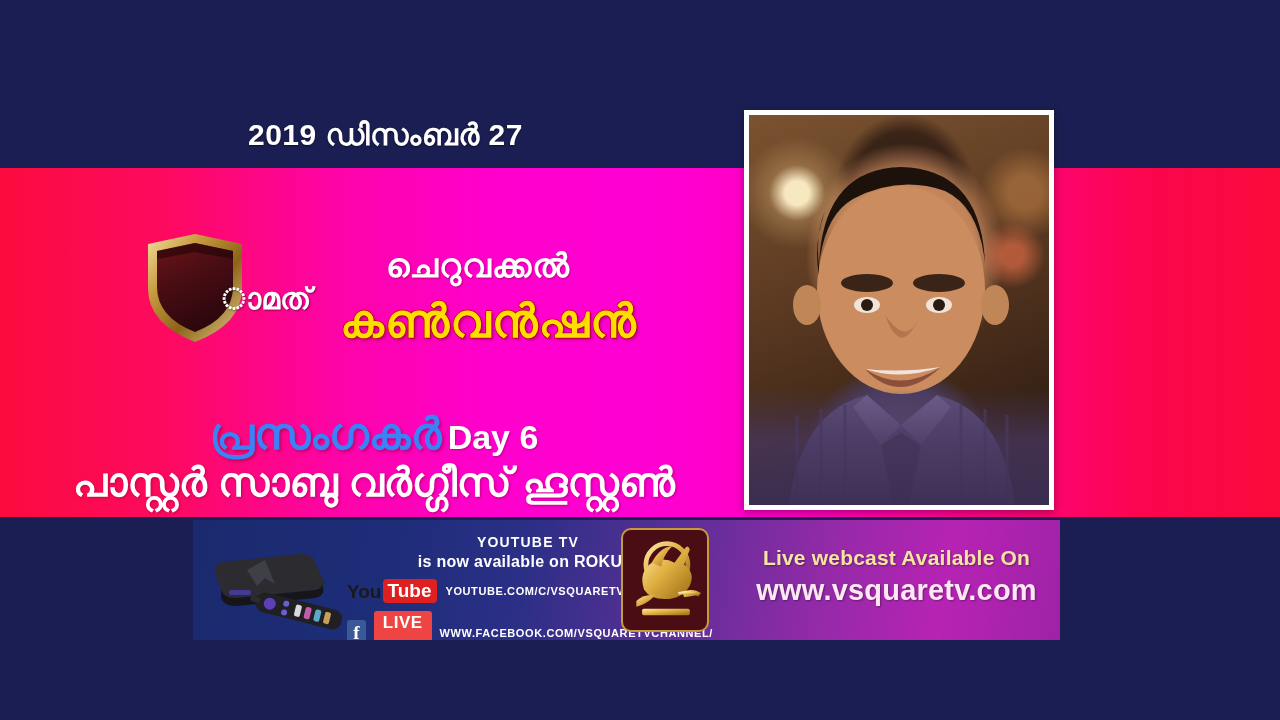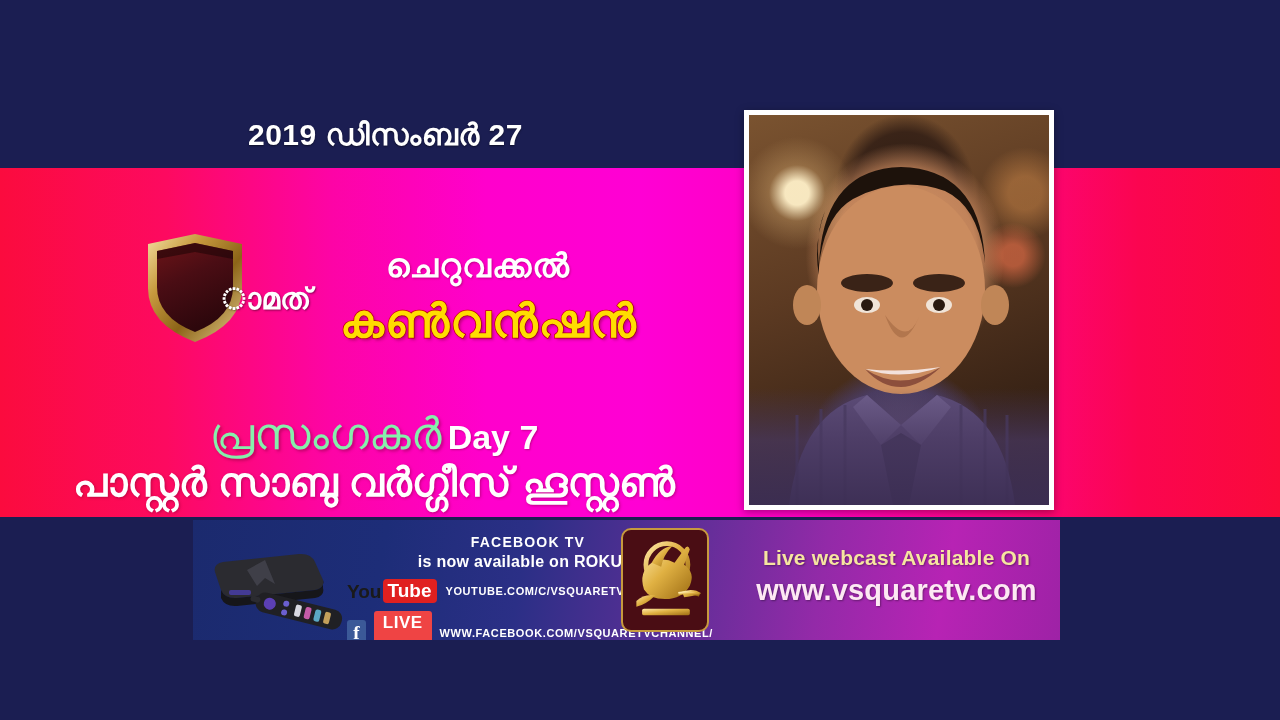--- a/index.html
+++ b/index.html
@@ -83,21 +83,21 @@
     text-shadow:2px 2px 3px rgba(110,0,40,.45);
   }
 
   
   .speaker-row {
     position:absolute; left:0; top:409px; width:748px;
     text-align:center;
     white-space:nowrap;
   }
   .speaker-label {
-    font-size:44px; font-weight:normal; color:#86efac;
+    font-size:44px; font-weight:bold; color:#3b82f6;
     text-shadow:2px 2px 3px rgba(110,0,40,.4);
     vertical-align:baseline;
   }
   .speaker-day {
     font-size:34px; font-weight:bold; color:#ffffff;
     margin-left:6px;
     text-shadow:1px 1px 2px rgba(110,0,40,.4);
     vertical-align:baseline;
   }
   .speaker-name {
@@ -258,21 +258,21 @@
       <path d="M50 11 L88 19 L88 55 Q88 85 50 100 Q12 85 12 55 L12 19 Z" fill="url(#maroong)"></path>
       <path d="M50 11 L88 19 L88 27 L50 20 L12 27 L12 19 Z" fill="#1a0406" opacity=".55"></path>
     </svg>
   </div>
   <div class="shield-suffix">ാമത്</div>
 
   <div class="title-place">ചെറുവക്കൽ</div>
   <div class="title-event">കൺവൻഷൻ</div>
 
   <div class="speaker-row">
-    <span class="speaker-label">പ്രസംഗകർ</span><span class="speaker-day">Day 7</span>
+    <span class="speaker-label">പ്രസംഗകർ</span><span class="speaker-day">Day 6</span>
   </div>
   <div class="speaker-name">പാസ്റ്റർ സാബു വർഗ്ഗീസ് ഹൂസ്റ്റൺ</div>
 
   <div class="photo-frame">
     <div class="photo-inner">
       <svg width="100%" height="100%" viewBox="0 0 300 390" preserveAspectRatio="none">
         <ellipse cx="152" cy="175" rx="84" ry="104" fill="#cb8c5f"></ellipse>
         <path d="M70 150 Q74 54 152 52 Q232 54 236 148 Q230 92 196 76 Q150 60 104 84 Q76 100 70 150 Z" fill="#1d120b"></path>
         <path d="M70 150 Q66 120 76 96 Q64 130 70 160 Z" fill="#1d120b"></path>
         <ellipse cx="118" cy="168" rx="26" ry="9" fill="#3a2317"></ellipse>
@@ -316,21 +316,21 @@
         <circle cx="82" cy="73" r="3" fill="#6b5fd0"></circle>
         <rect x="92" y="62" width="6" height="12" rx="2" fill="#d9d9e2"></rect>
         <rect x="102" y="62" width="6" height="12" rx="2" fill="#c45ba8"></rect>
         <rect x="112" y="62" width="6" height="12" rx="2" fill="#5ba8c4"></rect>
         <rect x="122" y="62" width="6" height="12" rx="2" fill="#c4a05b"></rect>
         <rect x="46" y="64" width="10" height="6" rx="3" fill="#2b2b30"></rect>
       </g>
     </svg>
 
     <div class="promo-center">
-      <div class="promo-line1">FACEBOOK TV</div>
+      <div class="promo-line1">YOUTUBE TV</div>
       <div class="promo-line2">is now available on ROKU !!</div>
 
       <div class="social-row">
         <span class="yt-logo">
           <span>You</span>
             <span class="yt-tube">Tube</span>
         </span>
         <span class="social-url">YOUTUBE.COM/C/VSQUARETVMEDIA</span>
       </div>
 

